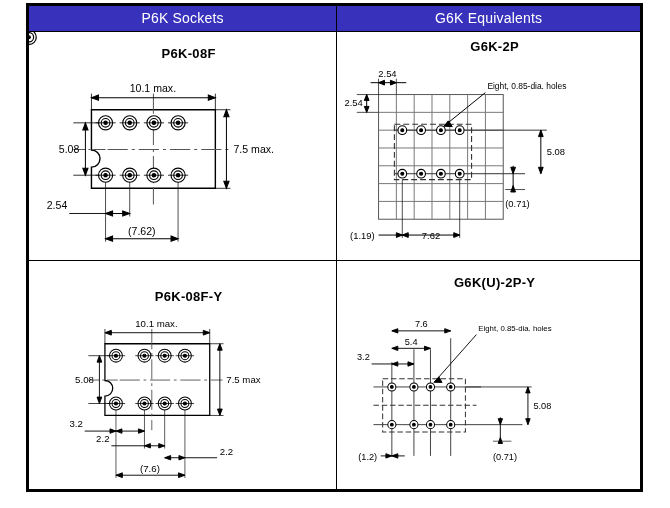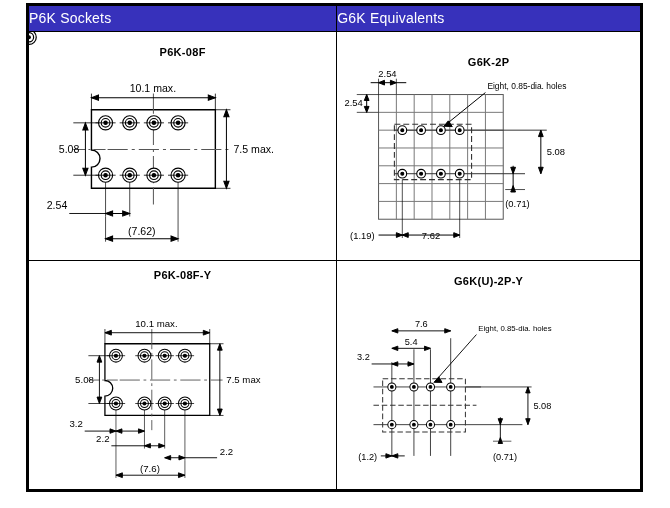--- a/index.html
+++ b/index.html
@@ -5,27 +5,27 @@
   html,body{margin:0;padding:0;background:#fff;}
   body{width:670px;height:508px;overflow:hidden;
        font-family:"Liberation Sans","DejaVu Sans",sans-serif;color:#000;}
 
   .sheet{position:absolute;left:26px;top:3px;width:617px;height:489px;
          border:2px solid #000;box-sizing:border-box;}
 
   table.grid{border-collapse:collapse;width:100%;height:100%;table-layout:fixed;}
   table.grid td{border:1px solid #000;padding:0;vertical-align:top;position:relative;}
 
-  .hdr{background:#3731bb;color:#fff;font-size:14px;
+  .hdr{background:#3731bb;color:#fff;text-align:center;font-size:14px;
        height:25px;line-height:25px;font-weight:400;letter-spacing:.2px;}
   td.hdrcell{border:1px solid #000;padding:0;height:25px;}
 
   .cell{position:relative;width:100%;height:100%;}
-  .ttl{position:absolute;width:100%;text-align:center;font-size:11px;
-       font-weight:bold;letter-spacing:.3px;}
+  .ttl{position:absolute;width:100%;text-align:center;font-size:13px;
+       font-weight:bold;letter-spacing:.3px;padding-left:6px;}
   .drw{position:absolute;left:0;top:0;width:100%;height:100%;}
 
   .col-l{width:50.2%;}
 </style>
 </head>
 <body>
 
 <div class="sheet">
 <table class="grid">
   <tbody>
@@ -163,21 +163,21 @@
             <line x1="148" y1="144" x2="148" y2="203" stroke-width="0.7"></line>
             <line x1="76" y1="178" x2="76" y2="203" stroke-width="0.7"></line>
           </g>
           <text x="112" y="196" font-size="10.5" text-anchor="middle">(7.62)</text>
         </svg>
       </div>
     </td>
 
     <td>
       <div class="cell">
-        <div class="ttl" style="top:24px">G6K-2P</div>
+        <div class="ttl" style="top:7px">G6K-2P</div>
         <svg class="drw" viewBox="0 0 306 216">
 
           <g stroke="#777" stroke-width="1" fill="none">
             <rect x="42" y="56" width="126" height="126" stroke="#555"></rect>
             <line x1="60" y1="56" x2="60" y2="182"></line>
                   <line x1="78" y1="56" x2="78" y2="182"></line>
             <line x1="96" y1="56" x2="96" y2="182"></line>
                   <line x1="114" y1="56" x2="114" y2="182"></line>
             <line x1="132" y1="56" x2="132" y2="182"></line>
                   <line x1="150" y1="56" x2="150" y2="182"></line>
@@ -288,21 +288,21 @@
           <text x="95" y="202" font-size="9.5" text-anchor="middle">7.62</text>
         </svg>
       </div>
     </td>
   </tr>
 
   <tr>
 
     <td>
       <div class="cell">
-        <div class="ttl" style="top:8px">P6K-08F-Y</div>
+        <div class="ttl" style="top:28px">P6K-08F-Y</div>
         <svg class="drw" viewBox="0 0 305 248">
           <g fill="none" stroke="#000" stroke-width="1.4">
             <path d="M68,90 L182,90 L182,168 L68,168 L68,147
                      A8.5,8.5 0 0 0 68,130 Z"></path>
           </g>
           <g stroke="#555" stroke-width="1" fill="none">
             <line x1="50" y1="129.5" x2="84" y2="129.5" stroke-dasharray="12,3,2,3"></line>
             <line x1="84" y1="129.5" x2="196" y2="129.5" stroke-dasharray="22,4,3,4"></line>
             <line x1="119" y1="74" x2="119" y2="184" stroke-dasharray="22,4,3,4"></line>
           </g>

